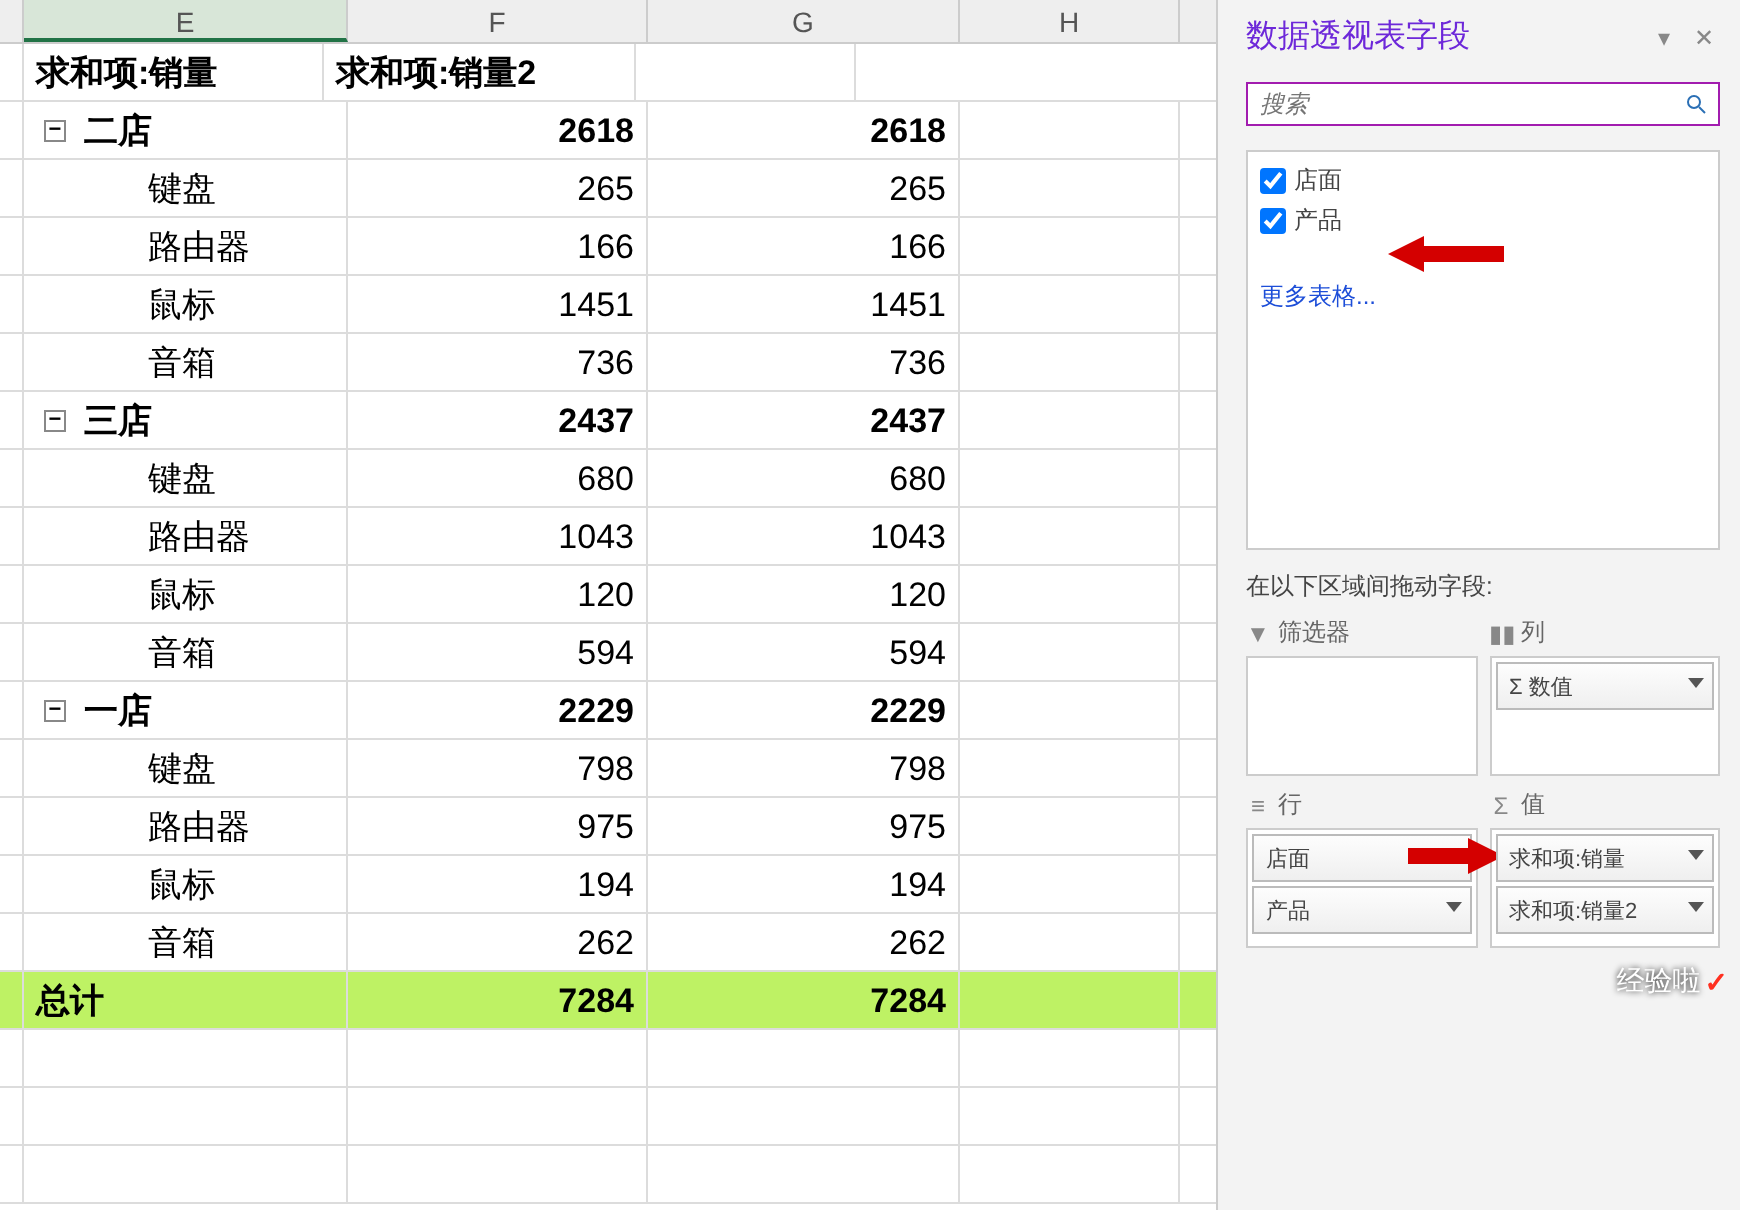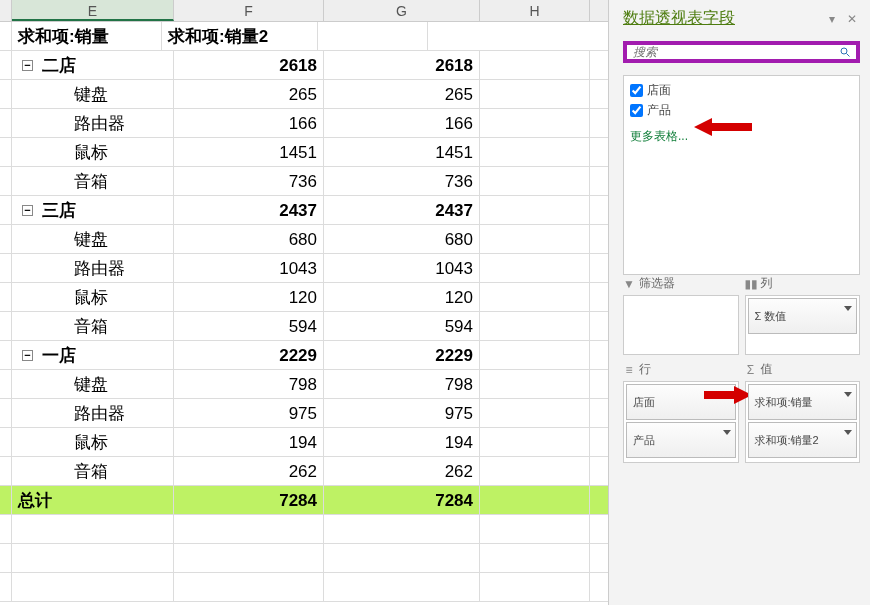--- a/index.html
+++ b/index.html
@@ -30,42 +30,42 @@
 .group-row .cell.e { font-weight: bold; padding-left: 30px; position: relative; }
 .group-row .cell.f, .group-row .cell.g { font-weight: bold; }
 .group-row .exp { position: absolute; left: 10px; top: 9px; width: 11px; height: 11px; border: 1px solid #888; font-size: 11px; line-height: 9px; text-align: center; cursor: pointer; }
 .item-row .cell.e { padding-left: 62px; }
 .total-row { background: #bef264; }
 .total-row .cell { font-weight: bold; }
 
 
 .pane { width: 262px; background: #f3f3f3; border-left: 1px solid #ccc; display: flex; flex-direction: column; font-size: 12px; color: #444; }
 .pane-header { display: flex; align-items: center; padding: 8px 10px 8px 14px; }
-.pane-header h2 { font-size: 16px; color: #4d7c0f; font-weight: normal; flex: 1; text-decoration: underline; }
+.pane-header h2 { font-size: 16px; color: #6d28d9; font-weight: normal; flex: 1; }
 .pane-header .winbtn { width: 16px; text-align: center; color: #888; margin-left: 4px; }
 .pane-sub { display: flex; align-items: center; padding: 4px 10px 6px 14px; }
 .pane-sub span { flex: 1; }
 .gear { width: 28px; height: 20px; border: 1px solid #ccc; background: #fff; display: flex; align-items: center; justify-content: center; gap: 2px; }
 
-.search { margin: 4px 10px 6px 14px; display: flex; border: 4px solid #a21caf; background: #fff; height: 22px; }
+.search { margin: 4px 10px 6px 14px; display: flex; border: 1px solid #a21caf; background: #fff; height: 22px; }
 .search input { flex: 1; border: none; font-size: 12px; padding: 0 6px; font-style: italic; color: #888; outline: none; }
 .search .mag { width: 22px; display: flex; align-items: center; justify-content: center; color: #2a6fb5; }
 
 .field-list { margin: 6px 10px 0 14px; background: #fff; border: 1px solid #ccc; height: 200px; padding: 4px 6px; position: relative; }
 .field-item { display: flex; align-items: center; gap: 4px; height: 20px; font-size: 12px; }
 .field-item input[type="checkbox"] { width: 13px; height: 13px; }
-.more { color: #15803d; margin-top: 8px; display: block; }
+.more { color: #1d4ed8; margin-top: 20px; display: block; }
 .arrow-red { position: absolute; }
 .arrow-red svg polygon, .arrow-red svg rect { fill: #d40000; }
 
 .drag-label { margin: 10px 10px 6px 14px; }
 .drag-grid { display: grid; grid-template-columns: 1fr 1fr; gap: 6px; margin: 0 10px 0 14px; }
 .drag-area h4 { font-weight: normal; color: #666; display: flex; align-items: center; gap: 4px; margin-bottom: 3px; font-size: 12px; }
 .drag-box { background: #fff; border: 1px solid #ccc; min-height: 60px; padding: 2px; }
-.pill { border: 1px solid #bbb; background: linear-gradient(#fdfdfd,#efefef); height: 36px; display: flex; align-items: center; padding: 0 16px 0 6px; font-size: 11px; margin-bottom: 2px; position: relative; }
+.pill { border: 1px solid #bbb; background: linear-gradient(#fdfdfd,#efefef); height: 24px; display: flex; align-items: center; padding: 0 16px 0 6px; font-size: 11px; margin-bottom: 2px; position: relative; }
 .pill::after { content: ""; position: absolute; right: 4px; top: 7px; border-left: 4px solid transparent; border-right: 4px solid transparent; border-top: 5px solid #555; }
 
 .watermark { position: absolute; right: 6px; bottom: 4px; font-size: 14px; color: #fff; text-shadow: 0 0 3px #000; display:flex;align-items:center;gap:2px;}
 .watermark .big { color: #ff3020; text-shadow:none; font-weight:bold;}
 
 .deco-icon{width:12px;display:inline-block;text-align:center;color:#888;}
 </style>
 </head>
 <body>
 
@@ -245,20 +245,21 @@
   <div class="field-item">
         <input type="checkbox" checked="" style="">
         <span>店面</span>
       </div>
       <div class="field-item">
         <input type="checkbox" checked="" style="">
         <span>产品</span>
       </div>
       <div class="more">更多表格...</div>
     </div>
+  <div class="drag-label">在以下区域间拖动字段:</div>
   <div class="drag-grid" style="position:relative">
     <div class="drag-area">
       <h4>
           <span class="deco-icon">▼</span>
           <span>筛选器</span>
         </h4>
       <div class="drag-box" id="box-filter"></div>
     </div>
     <div class="drag-area">
       <h4>
@@ -288,13 +289,19 @@
         <div class="arrow-red" style="left:-42px;top:2px;">
           <svg width="48" height="22">
               <polygon points="48,11 30,2 30,7 0,7 0,15 30,15 30,20"></polygon>
             </svg>
         </div>
       <div class="pill">求和项:销量</div>
           <div class="pill">求和项:销量2</div>
         </div>
     </div>
   </div>
+  <div style="position:relative;height:30px">
+    <div class="watermark">
+      <span>经验啦</span>
+        <span class="big">✓</span>
+    </div>
+  </div>
 </div>
 
 </body></html>

